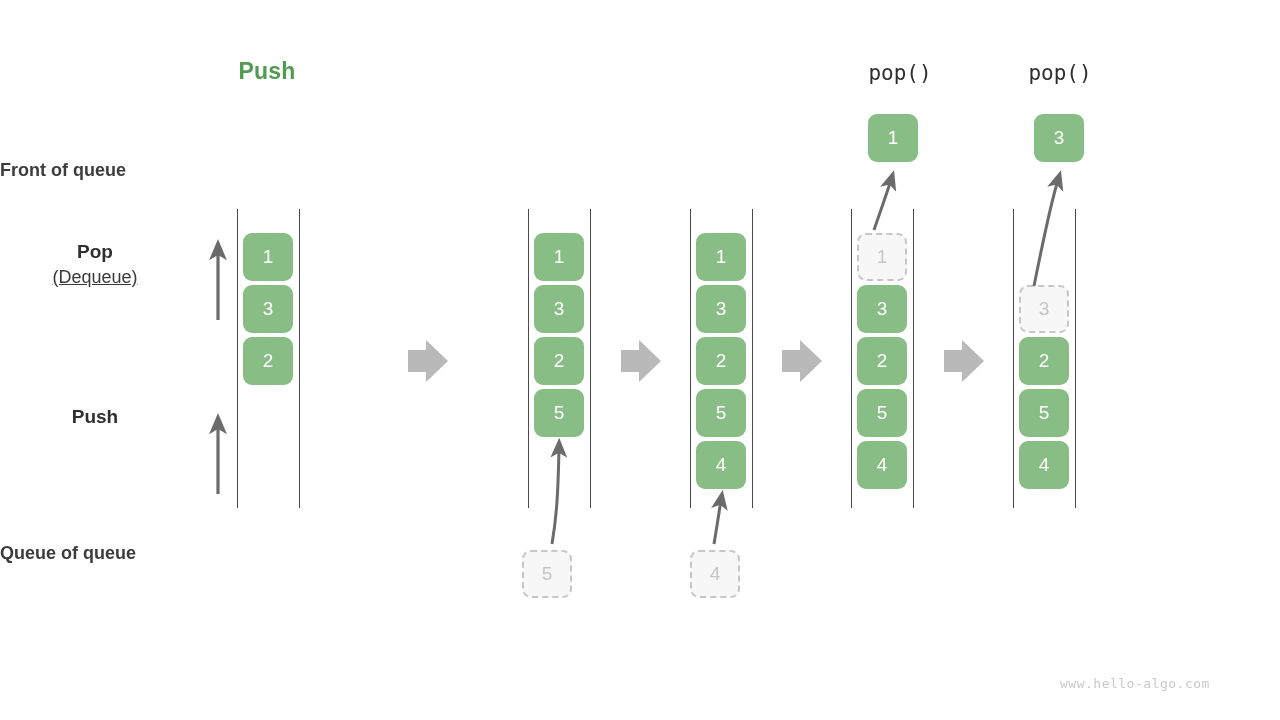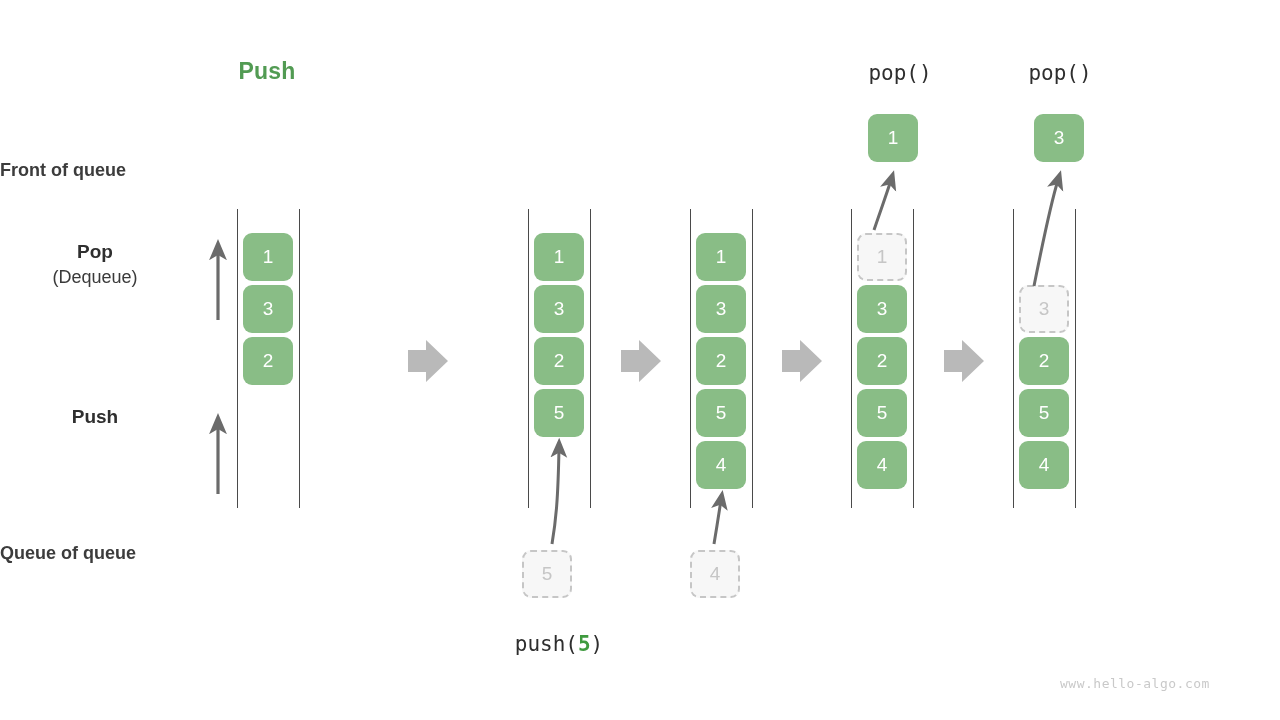--- a/index.html
+++ b/index.html
@@ -51,20 +51,21 @@
     font-size: 19px;
     font-weight: bold;
     display: block;
     line-height: 24px;
   }
   .sidelabel .sub {
     font-size: 18px;
     display: block;
     line-height: 26px;
     color: #3a3a3a;
+    text-decoration: underline;
   }
   .sl-pop  { top: 240px; }
   .sl-push { top: 405px; }
 
   .opcall {
     font-family: "DejaVu Sans Mono", "Liberation Mono", monospace;
     font-size: 21px;
     color: #2e2e2e;
     text-align: center;
     white-space: nowrap;
@@ -146,23 +147,20 @@
   <div class="abs box" style="left:243px; top:285px;">3</div>
   <div class="abs box" style="left:243px; top:337px;">2</div>
 
   <div class="abs rail" style="left:528px; top:209px; height:299px;"></div>
   <div class="abs rail" style="left:590px; top:209px; height:299px;"></div>
   <div class="abs box" style="left:534px; top:233px;">1</div>
   <div class="abs box" style="left:534px; top:285px;">3</div>
   <div class="abs box" style="left:534px; top:337px;">2</div>
   <div class="abs box" style="left:534px; top:389px;">5</div>
   <div class="abs box ghost" style="left:522px; top:550px;">5</div>
-  <div class="abs opcall" style="left:464px; top:632px; width:190px;">
-    <span>push(</span><span class="num">5</span><span>)</span>
-  </div>
 
   <div class="abs rail" style="left:690px; top:209px; height:299px;"></div>
   <div class="abs rail" style="left:752px; top:209px; height:299px;"></div>
   <div class="abs box" style="left:696px; top:233px;">1</div>
   <div class="abs box" style="left:696px; top:285px;">3</div>
   <div class="abs box" style="left:696px; top:337px;">2</div>
   <div class="abs box" style="left:696px; top:389px;">5</div>
   <div class="abs box" style="left:696px; top:441px;">4</div>
   <div class="abs box ghost" style="left:690px; top:550px;">4</div>
 

